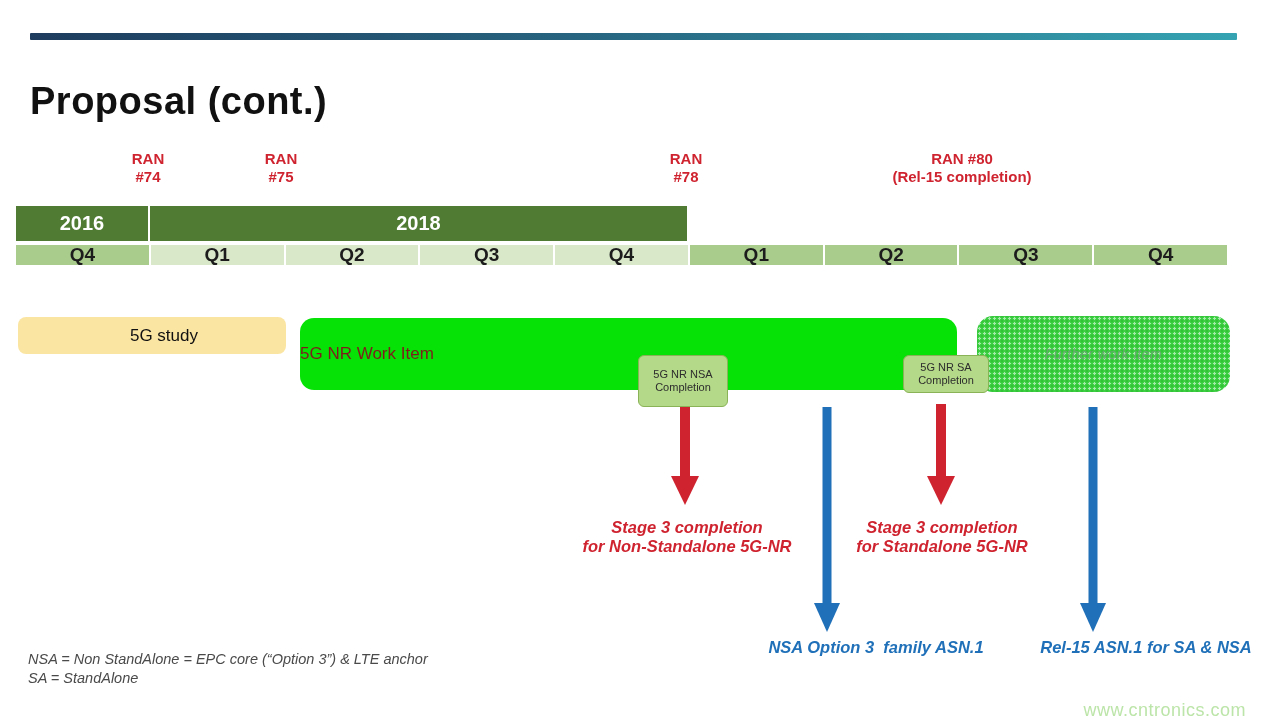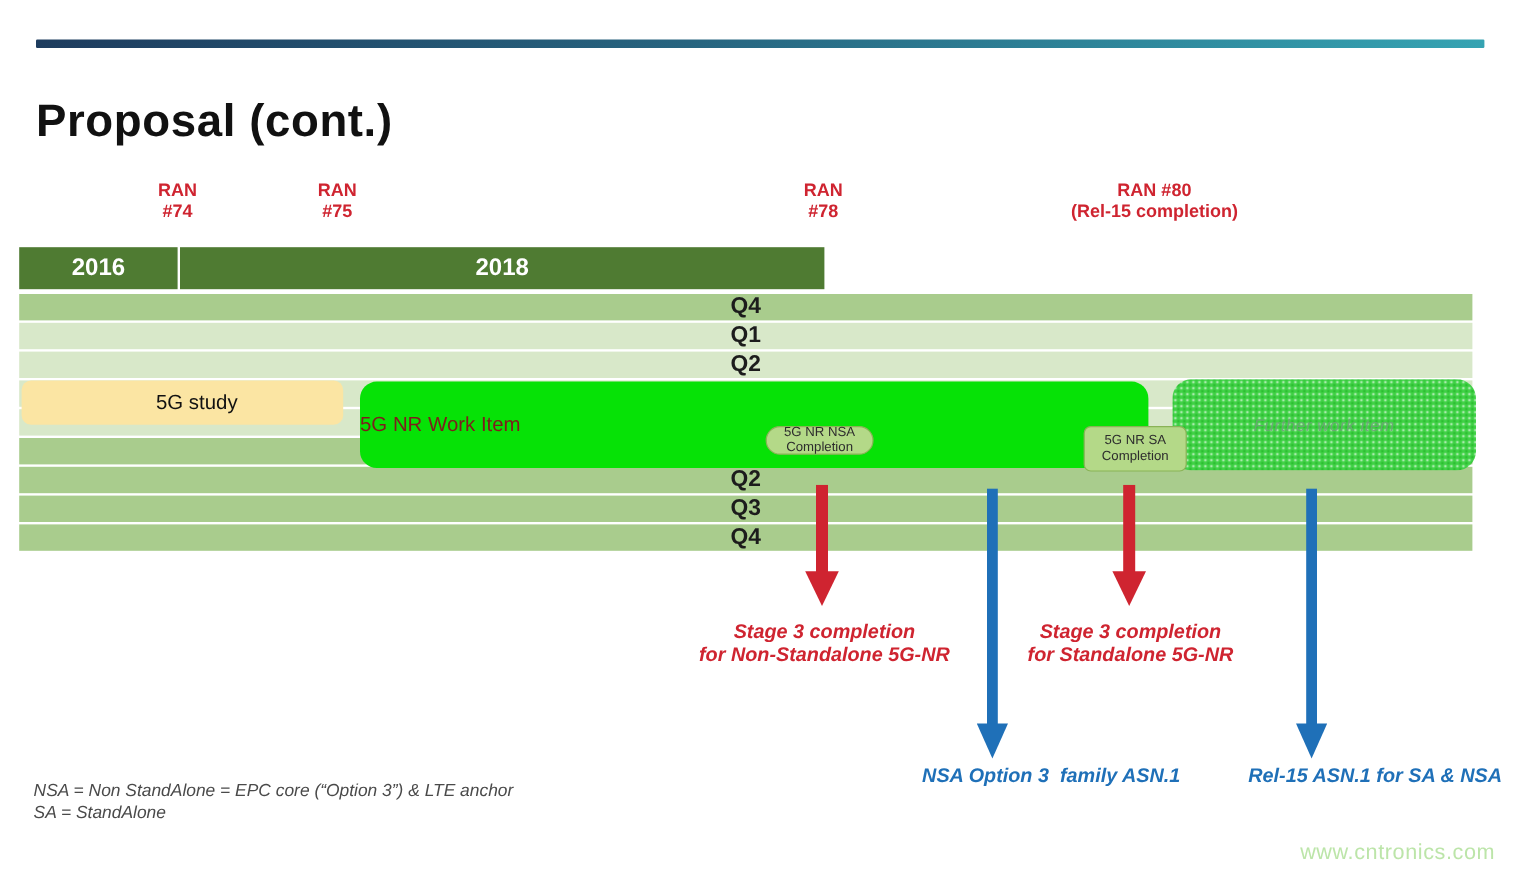--- a/index.html
+++ b/index.html
@@ -38,21 +38,21 @@
     display:flex; gap:2px;
   }
   .year-cell{
     background:var(--year-green); color:#fff; font-weight:bold; font-size:20px;
     display:flex; align-items:center; justify-content:center;
   }
   .year-cell.y1{width:132px;} .year-cell.y2{width:536px;} .year-cell.y3{width:537px;}
 
   .quarter-row{
     left:16px; top:245px; width:1211px; height:20px;
-    display:flex; gap:2px;flex-direction:column;
+    display:flex; gap:2px;
   }
   .q-cell{
     flex:1; color:#1c1c1c; font-weight:bold; font-size:19px;
     display:flex; align-items:center; justify-content:center;
   }
   .q-cell.mid{background:var(--q-mid);} .q-cell.light{background:var(--q-light);}
 
   .bar-study{
     left:18px; top:317px; width:268px; height:37px;
     background:var(--study-yellow); border-radius:8px;
@@ -79,21 +79,21 @@
   .bar-further .faint-label{
     color:rgba(110,160,120,0.85); font-size:14px; font-style:italic; letter-spacing:0.5px;
   }
   .milestone{
     background:var(--milestone-bg); border:1px solid var(--milestone-border);
     border-radius:6px; text-align:center;
     font-size:11px; line-height:13px; color:#2d2d2d;
     display:flex; flex-direction:column; justify-content:center;
     z-index:3;
   }
-  .milestone.nsa{left:638px; top:355px; width:90px; height:24px;border-radius:16px;}
+  .milestone.nsa{left:638px; top:355px; width:90px; height:52px;}
   .milestone.sa{left:903px; top:355px; width:86px; height:38px;}
 
   svg.arrow{display:block;}
   .arrow-red-1{left:670px; top:404px;}
   .arrow-red-2{left:926px; top:404px;}
   .arrow-blue-1{left:814px; top:407px;}
   .arrow-blue-2{left:1080px; top:407px;}
 
   .stage-note{
     top:518px; transform:translateX(-50%); text-align:center;

